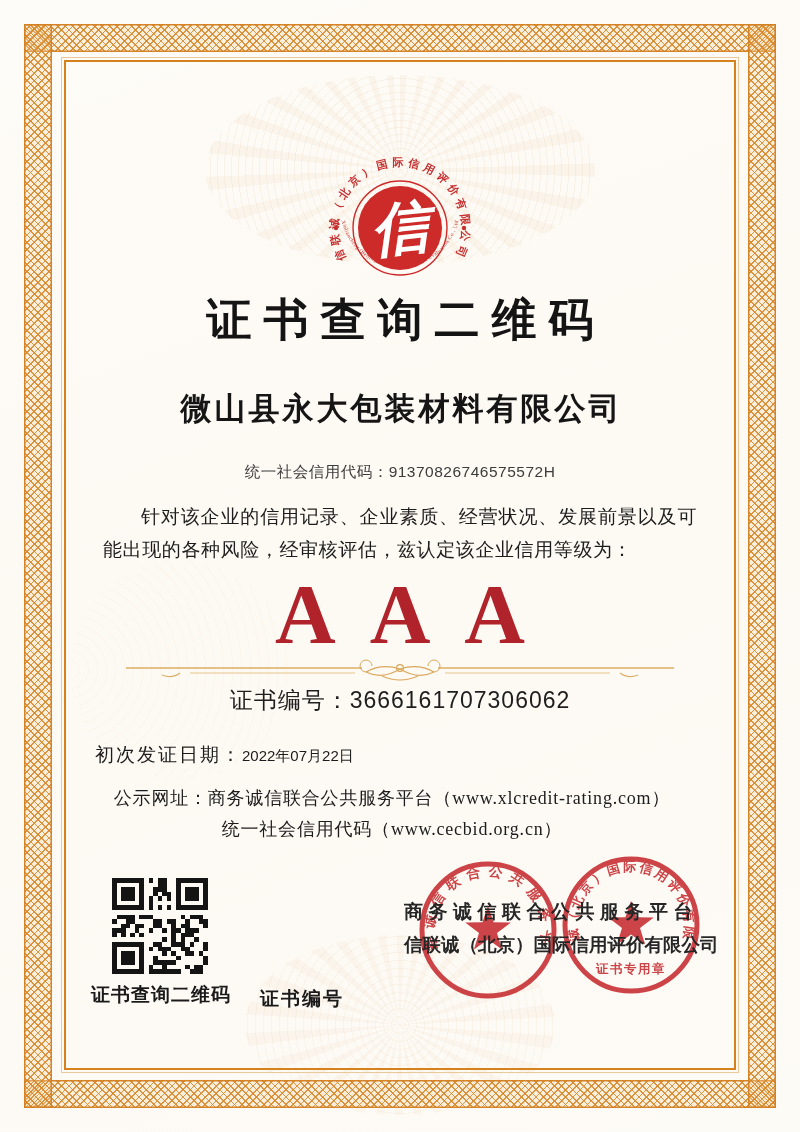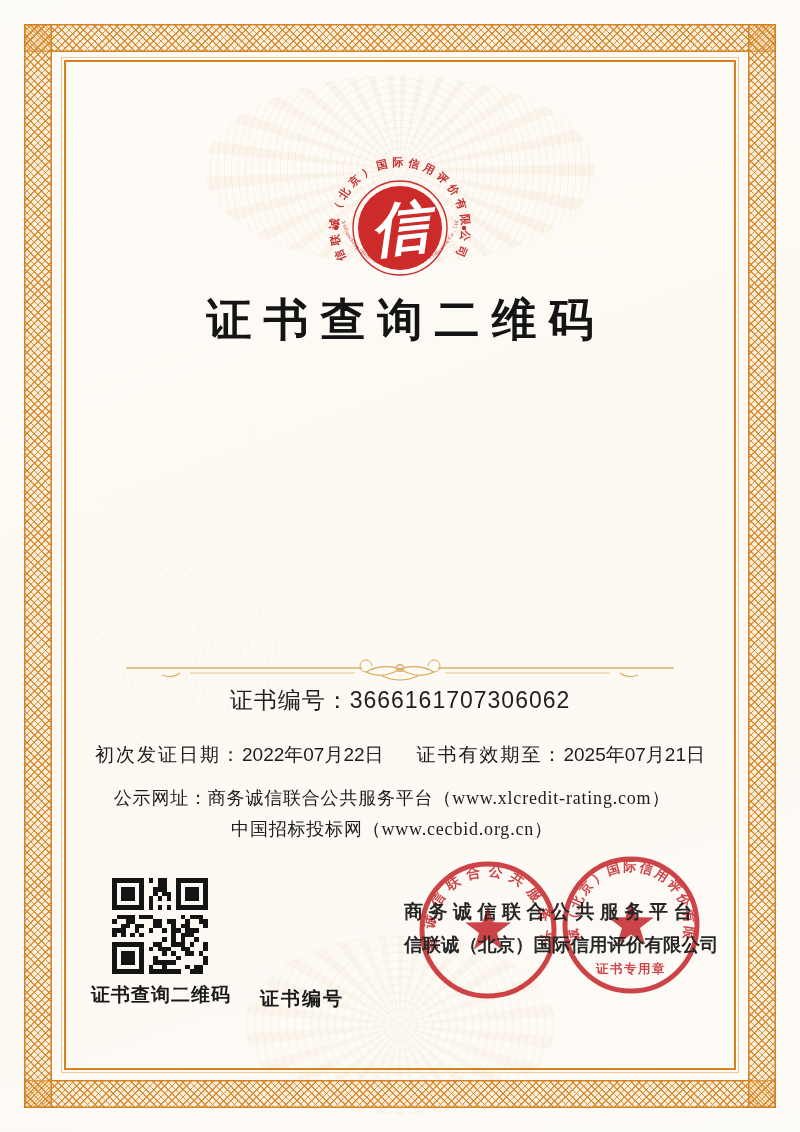--- a/index.html
+++ b/index.html
@@ -79,21 +79,21 @@
     position:absolute; z-index:2; left:0; right:0; top:685px; text-align:center;
     font-family:"Liberation Sans","DejaVu Sans",sans-serif;
     font-size:23px; color:#1e1e1e; letter-spacing:1px;
   }
   
   .dates{
     position:absolute; z-index:2; left:95px; right:95px; top:742px;
     display:flex; justify-content:space-between; font-size:19px; color:#1c1c1c;
   }
   .dates .lbl{letter-spacing:2px;}
-  .dates .val{font-family:"Liberation Sans","DejaVu Sans",sans-serif; font-size:19px;}
+  .dates .val{font-family:"Liberation Sans","DejaVu Sans",sans-serif; font-size:15px;}
   .infoline{position:absolute; z-index:2; left:0; right:16px; text-align:center; font-size:18px; color:#1c1c1c; letter-spacing:.8px;}
   .pub1{top:786px;} .pub2{top:817px;} .agency{top:847px;}
   
   .qr{position:absolute; z-index:2; left:112px; top:878px; width:96px; height:96px;
       display:grid; grid-template-columns:repeat(21,1fr); grid-template-rows:repeat(21,1fr);}
   .qr i{background:#141414;}
   .qr-label{position:absolute; z-index:2; left:76px; top:982px; width:170px; text-align:center;
       font-size:19px; font-weight:700; color:#1a1a1a; letter-spacing:1px;}
   .xlcc{position:absolute; z-index:2; left:238px; top:866px; width:128px; height:112px;}
   .xlcc-label{position:absolute; z-index:2; left:242px; top:986px; width:120px; text-align:center;
@@ -137,46 +137,47 @@
       </text>
       <circle cx="18" cy="80" r="2.2" fill="#c53030"></circle>
       <circle cx="146" cy="80" r="2.2" fill="#c53030"></circle>
       <circle cx="82" cy="80" r="47" fill="none" stroke="#cd2a2a" stroke-width="1.4"></circle>
       <circle cx="82" cy="80" r="42" fill="#cd2a2a"></circle>
       <text class="emblem" x="82" y="100" text-anchor="middle" transform="rotate(-6 82 80)">信</text>
     </svg>
   </div>
 
   <h1 class="title">证书查询二维码</h1>
-
+  <h2 class="company">微山县永大包装材料有限公司</h2>
+  <div class="code">统一社会信用代码：91370826746575572H</div>
+  <p class="bodytext">针对该企业的信用记录、企业素质、经营状况、发展前景以及可能出现的各种风险，经审核评估，兹认定该企业信用等级为：</p>
+
+  <div class="rating">AAA</div>
   <svg class="divider" width="560" height="26" viewBox="0 0 560 26">
     <path d="M6 10 H242" stroke="#dcae66" stroke-width="1.6" fill="none"></path>
     <path d="M318 10 H554" stroke="#dcae66" stroke-width="1.6" fill="none"></path>
     <path d="M70 15 H235" stroke="#e7c48c" stroke-width="1" fill="none"></path>
     <path d="M325 15 H490" stroke="#e7c48c" stroke-width="1" fill="none"></path>
     <path d="M60 15 q-8 6 -18 2 M500 15 q8 6 18 2" stroke="#dcae66" stroke-width="1.1" fill="none"></path>
     <path d="M246 14 q16 -9 34 -3 q-18 11 -34 3" fill="none" stroke="#d9a85c" stroke-width="1.2"></path>
     <path d="M314 14 q-16 -9 -34 -3 q18 11 34 3" fill="none" stroke="#d9a85c" stroke-width="1.2"></path>
     <circle cx="280" cy="10" r="3.4" fill="none" stroke="#d9a85c" stroke-width="1.2"></circle>
     <path d="M262 18 q18 8 36 0" fill="none" stroke="#d9a85c" stroke-width="1.1"></path>
     <path d="M252 8 a6 6 0 1 0 -6 6 M308 8 a6 6 0 1 1 6 6" fill="none" stroke="#d9a85c" stroke-width="1"></path>
   </svg>
   <div class="certno">证书编号：3666161707306062</div>
 
   <div class="dates">
     <div>
       <span class="lbl">初次发证日期：</span><span class="val">2022年07月22日</span>
     </div>
-    <div>
-      <span class="lbl">证书有效期至：</span><span class="val">2025年07月21日</span>
-    </div>
   </div>
 
   <div class="infoline pub1">公示网址：商务诚信联合公共服务平台（www.xlcredit-rating.com）</div>
-  <div class="infoline pub2">中国招标投标网（www.cecbid.org.cn）</div>
+  <div class="infoline pub2">统一社会信用代码（www.cecbid.org.cn）</div>
 
   <div class="qr">
       <i style="grid-area: 1 / 1;"></i>
       <i style="grid-area: 1 / 2;"></i>
       <i style="grid-area: 1 / 3;"></i>
       <i style="grid-area: 1 / 4;"></i>
       <i style="grid-area: 1 / 5;"></i>
       <i style="grid-area: 1 / 6;"></i>
       <i style="grid-area: 1 / 7;"></i>
       <i style="grid-area: 1 / 9;"></i>

